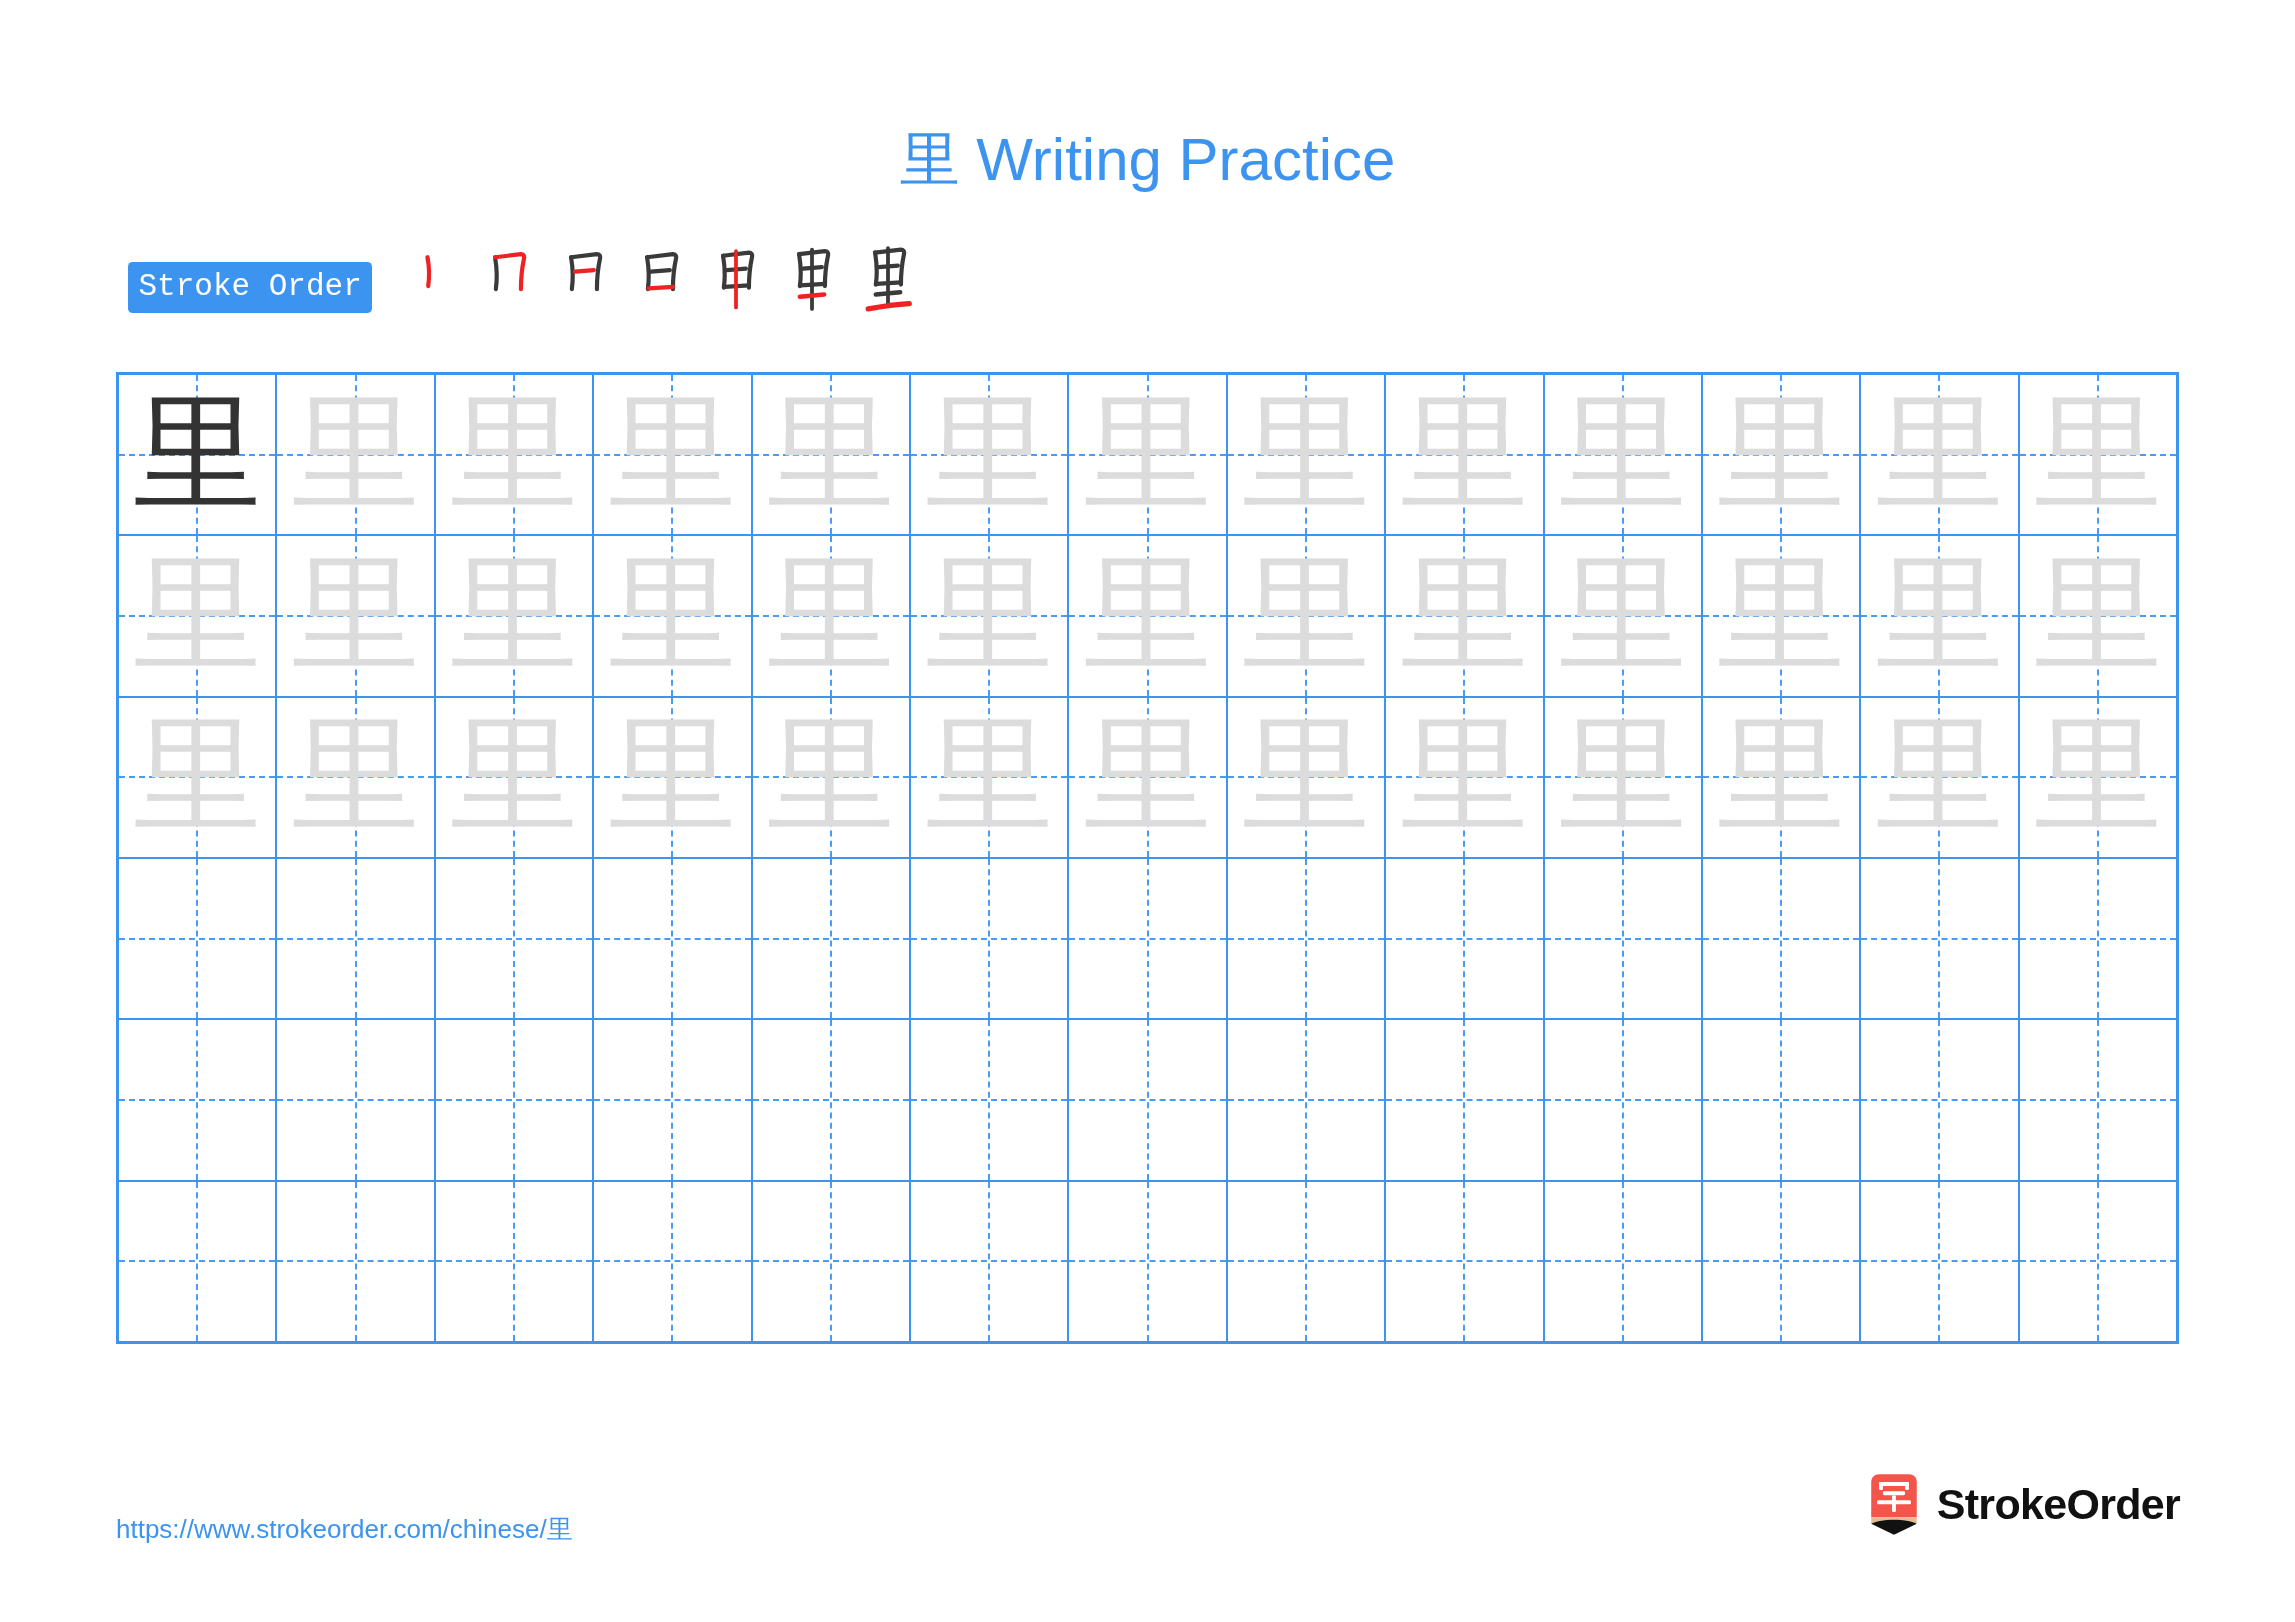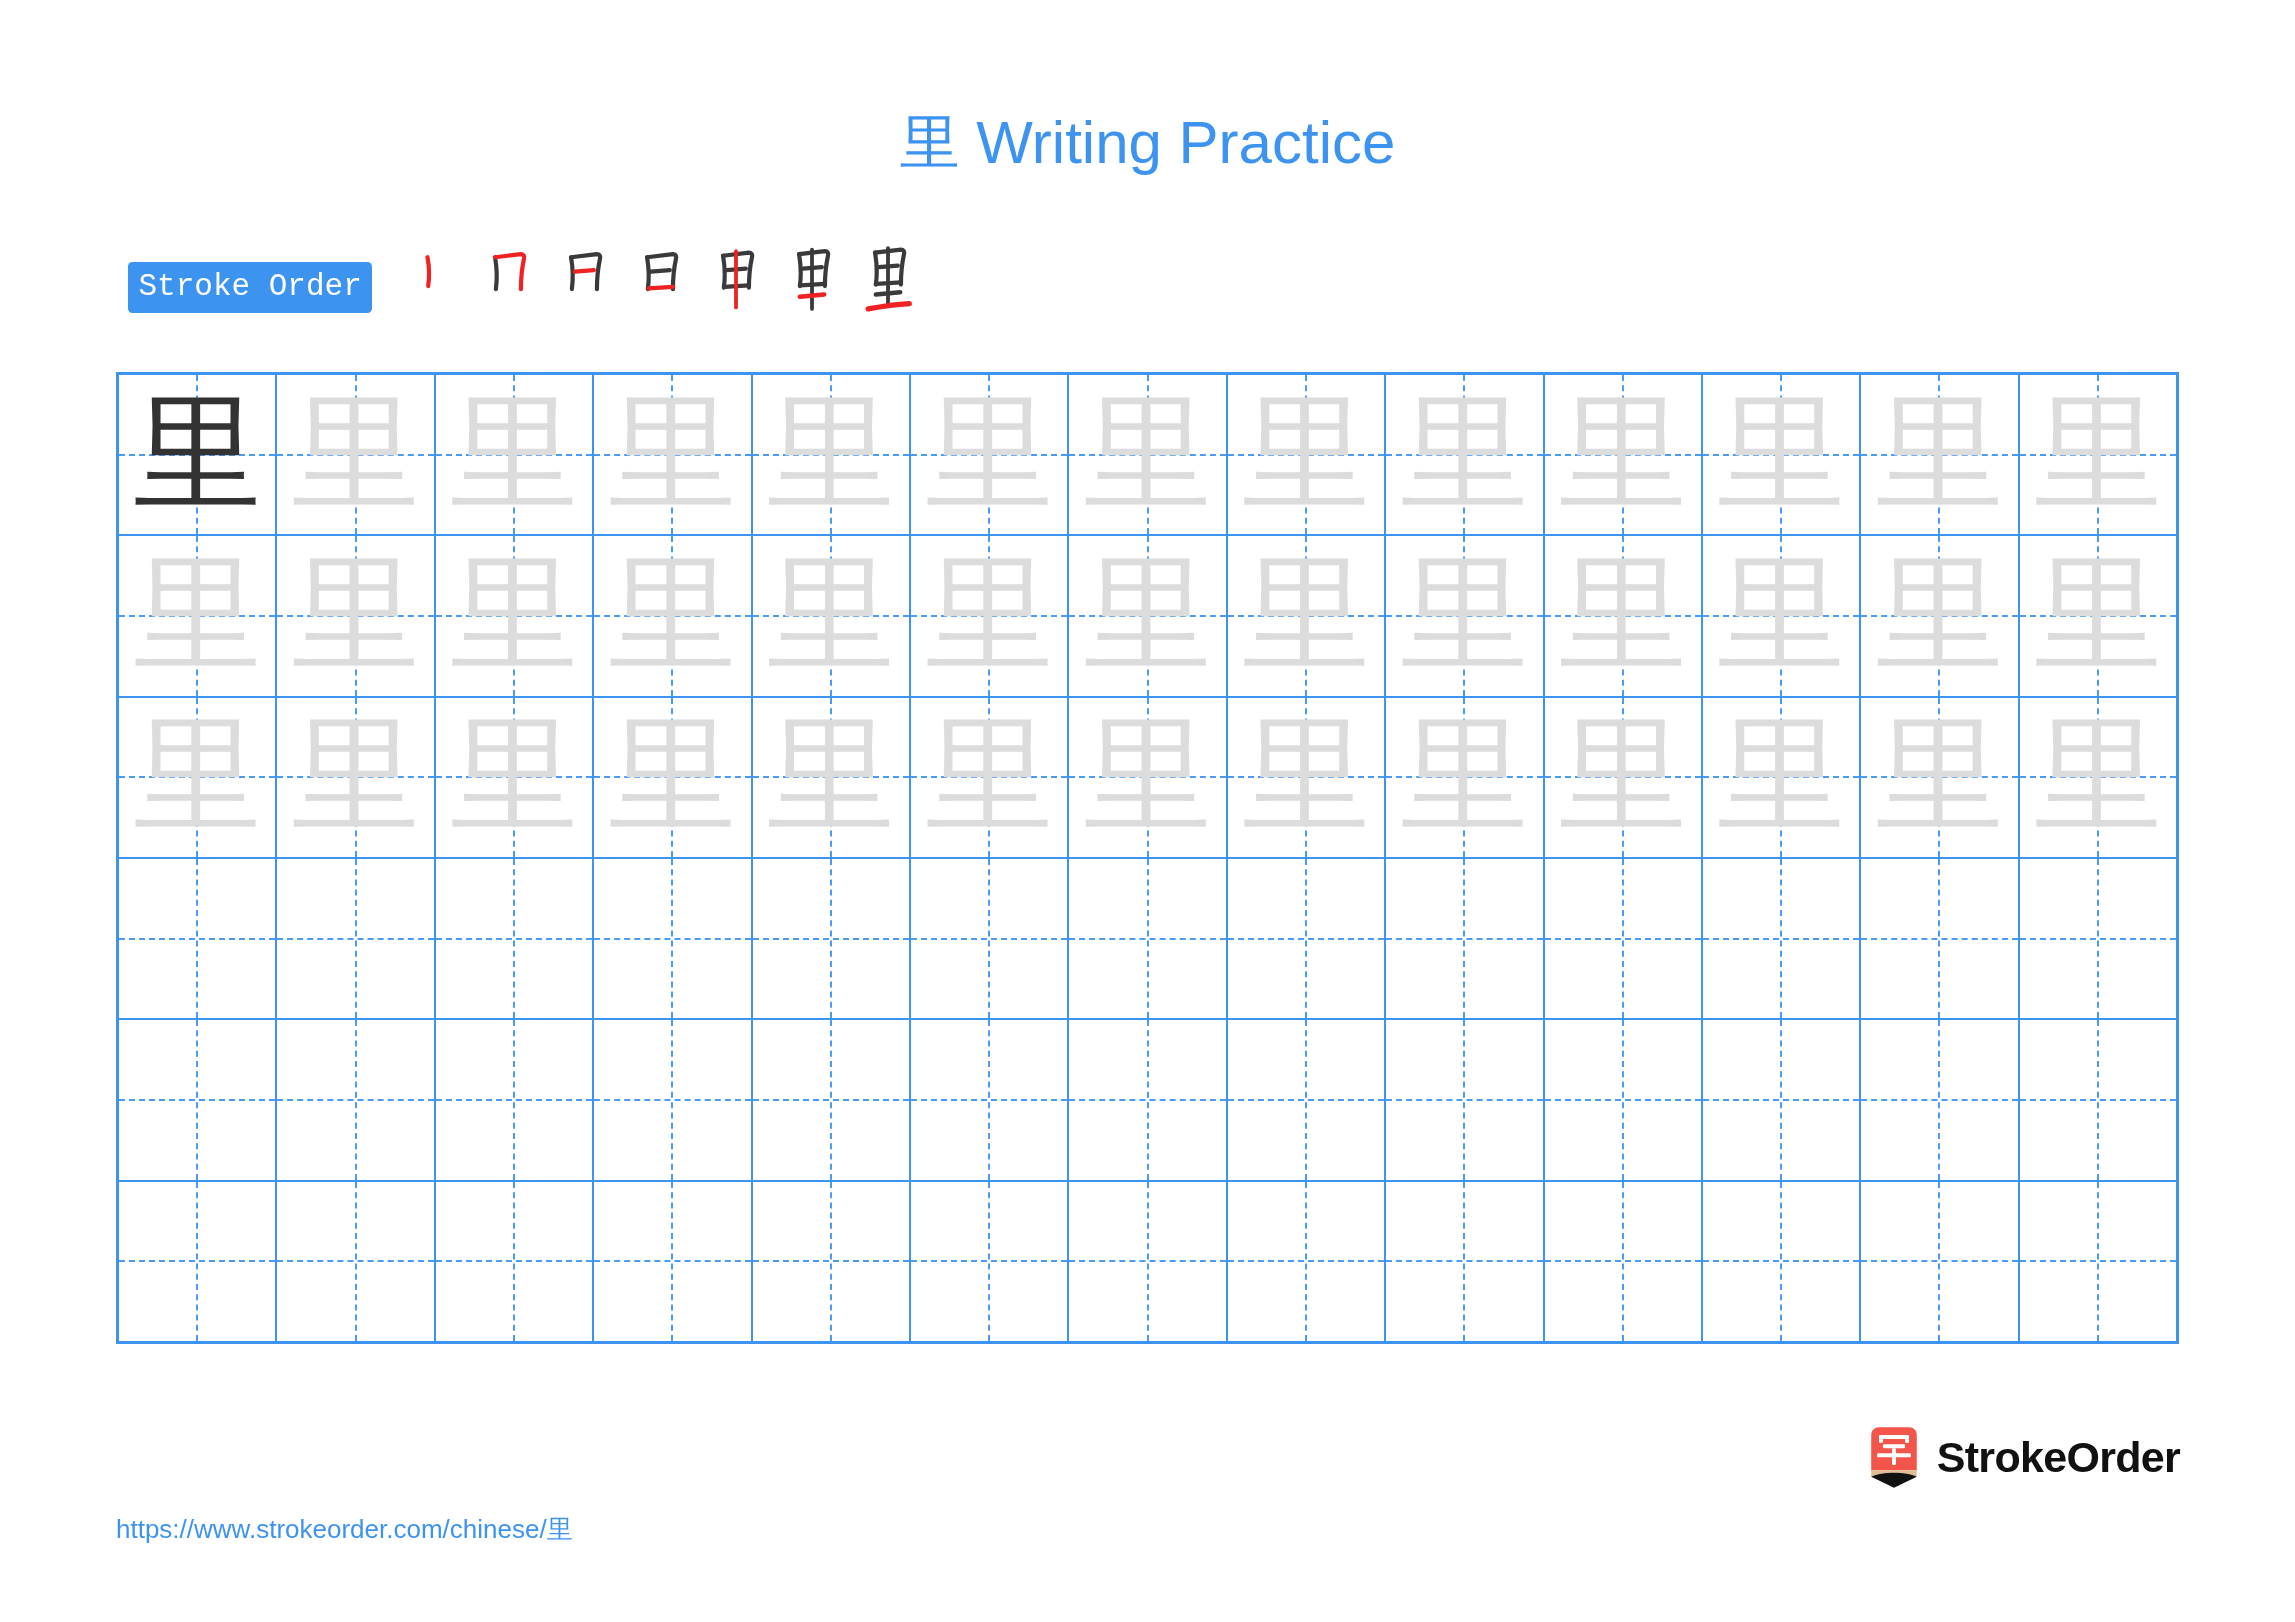--- a/index.html
+++ b/index.html
@@ -11,21 +11,21 @@
     width: 2295px;
     height: 1622px;
     position: relative;
     font-family: "Liberation Sans", "DejaVu Sans", sans-serif;
     overflow: hidden;
   }
 
   
   .page-title {
     position: absolute;
-    top: 103px;
+    top: 120px;
     left: 0;
     width: 100%;
     text-align: center;
     font-size: 60px;
     font-weight: 400;
     color: #3d93f0;
     letter-spacing: 0px;
     white-space: nowrap;
   }
   .page-title .han {
@@ -140,21 +140,21 @@
     left: 116px;
     top: 1512px;
     font-size: 26px;
     color: #3d93f0;
     white-space: nowrap;
     text-decoration: none;
   }
   .brand {
     position: absolute;
     right: 115px;
-    top: 1426px;
+    top: 1473px;
     display: flex;
     align-items: center;
     height: 63px;
   }
   .brand-logo {
     width: 56px;
     height: 63px;
     margin-right: 14.4px;
   }
   .brand-logo svg { display: block; }

